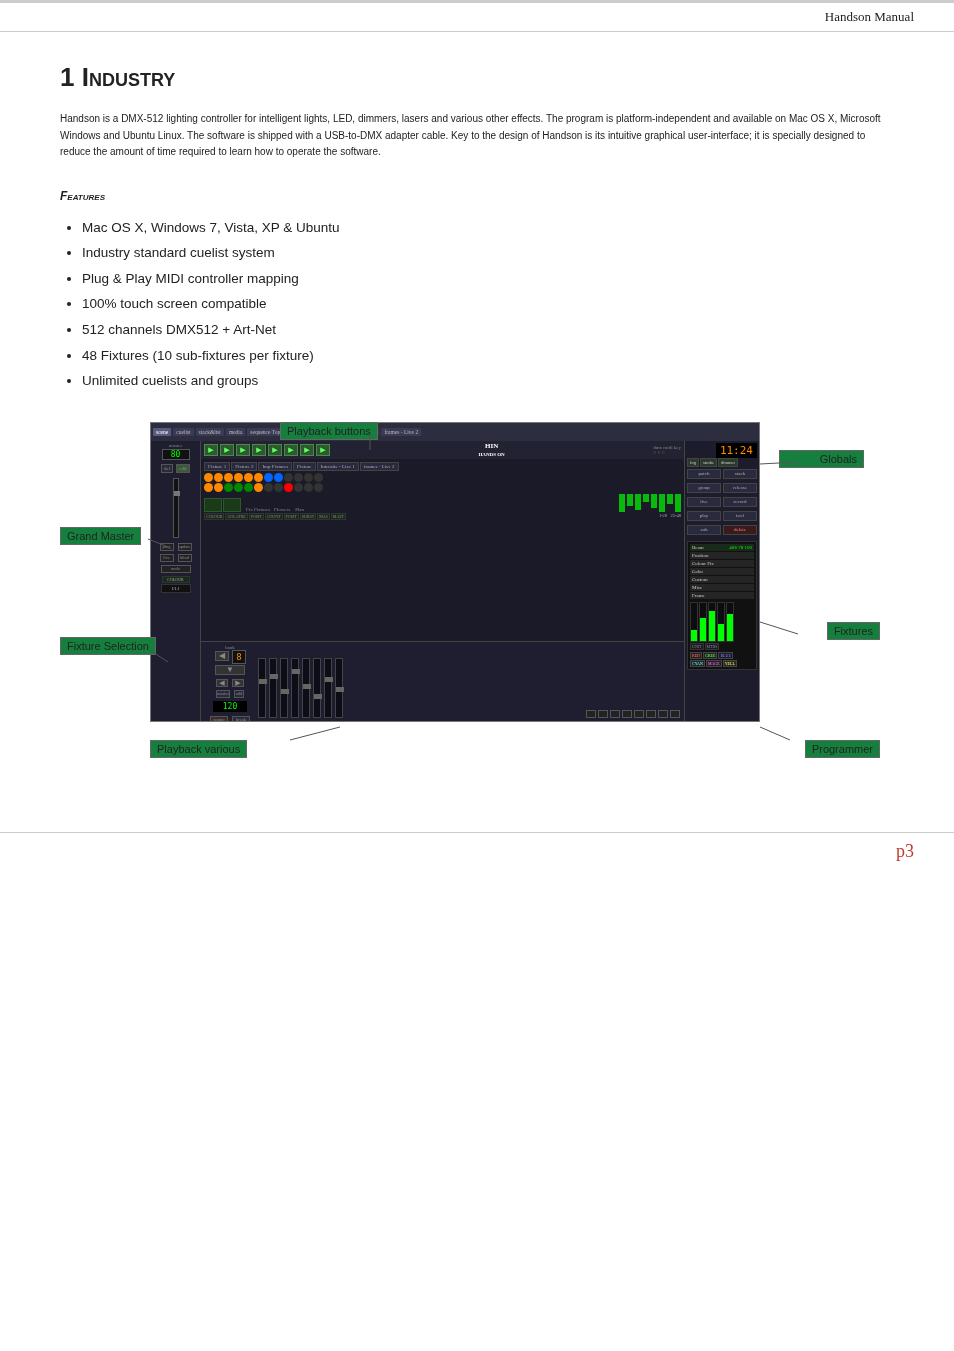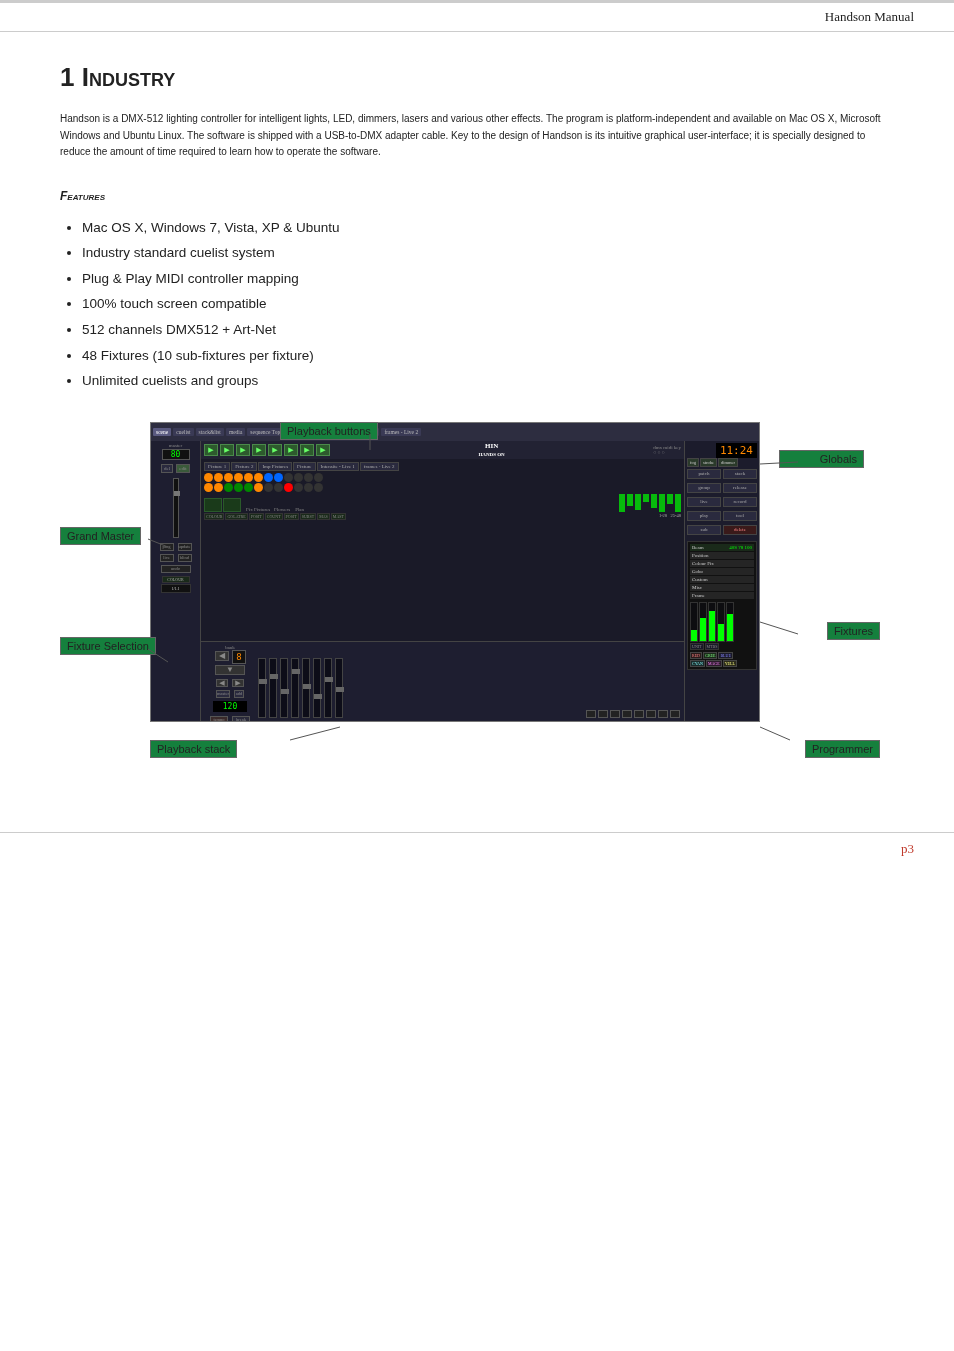--- a/index.html
+++ b/index.html
@@ -97,21 +97,21 @@
       display: flex;
       justify-content: flex-end;
       padding: 8px 40px;
       font-size: 13px;
       color: #c0392b;
     }
     .footer-bar span {
       color: #c0392b;
     }
     .page-number {
-      font-size: 13px;
+      font-size: 18px;
     }
     
     .ui-canvas-wrap {
       position: relative;
       width: 820px;
     }
     .ui-canvas-inner {
       margin-left: 90px;
       width: 610px;
       height: 300px;
@@ -671,21 +671,21 @@
 
       <div class="callout annotation" style="right:0px; top:200px;">
         <span>Fixtures</span>
       </div>
 
       <div class="callout annotation" style="left:0px; top:215px;">
         <span>Fixture Selection</span>
       </div>
 
       <div class="callout annotation" style="left:90px; top:318px;">
-        <span>Playback stack</span>
+        <span>Playback various</span>
       </div>
 
       <div class="callout annotation" style="right:0px; top:318px;">
         <span>Programmer</span>
       </div>
 
       <svg class="arrows" xmlns="http://www.w3.org/2000/svg">
 
         <line x1="310" y1="12" x2="310" y2="28" stroke="#555" stroke-width="1"></line>
 

